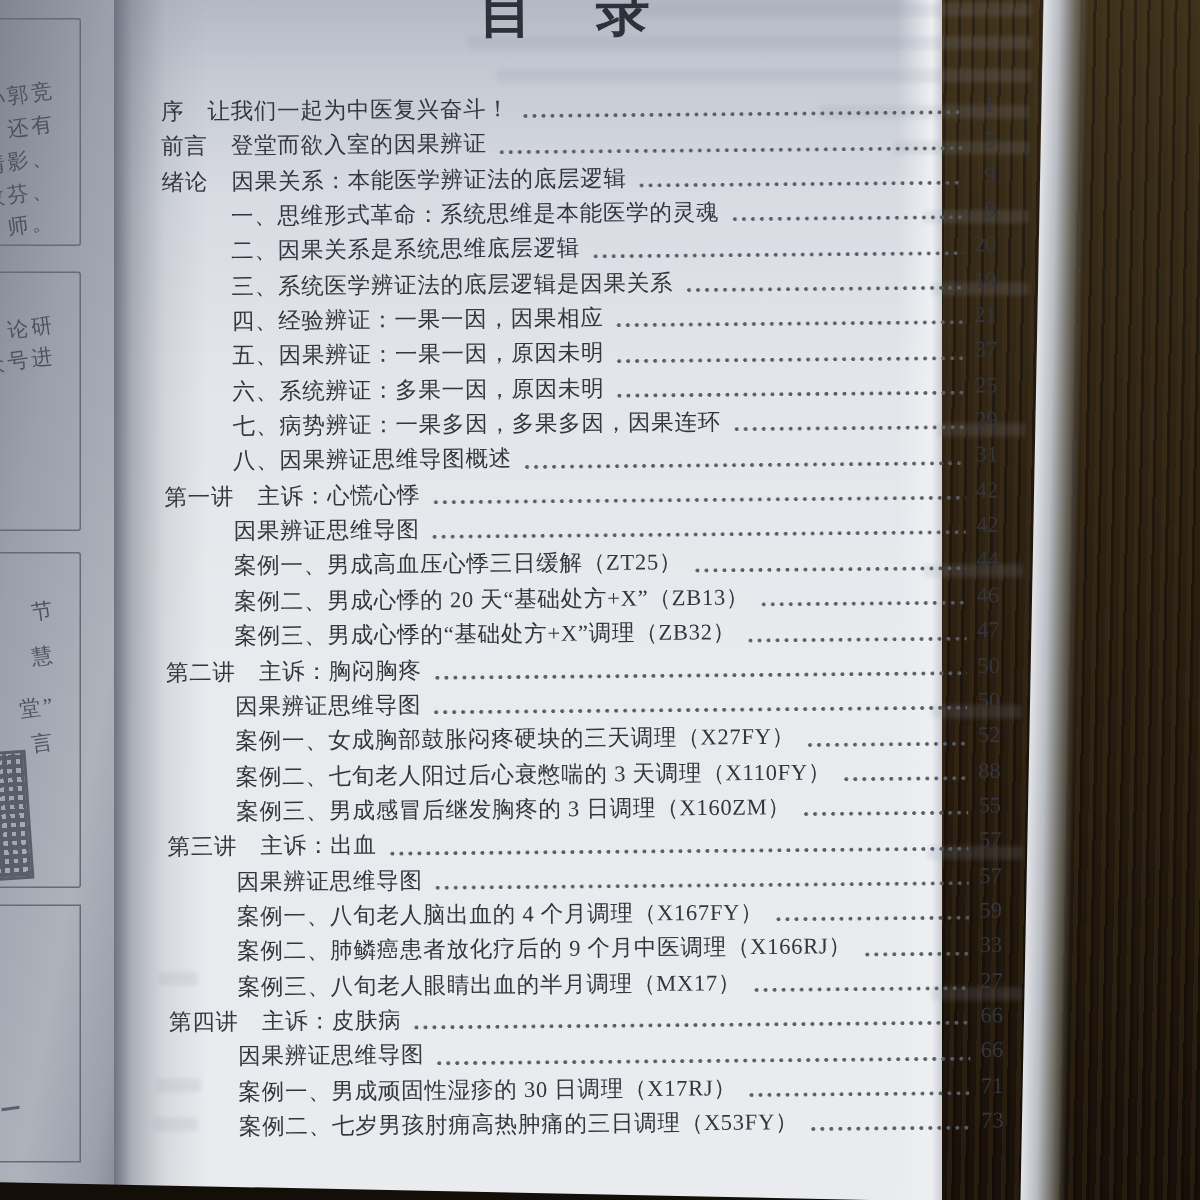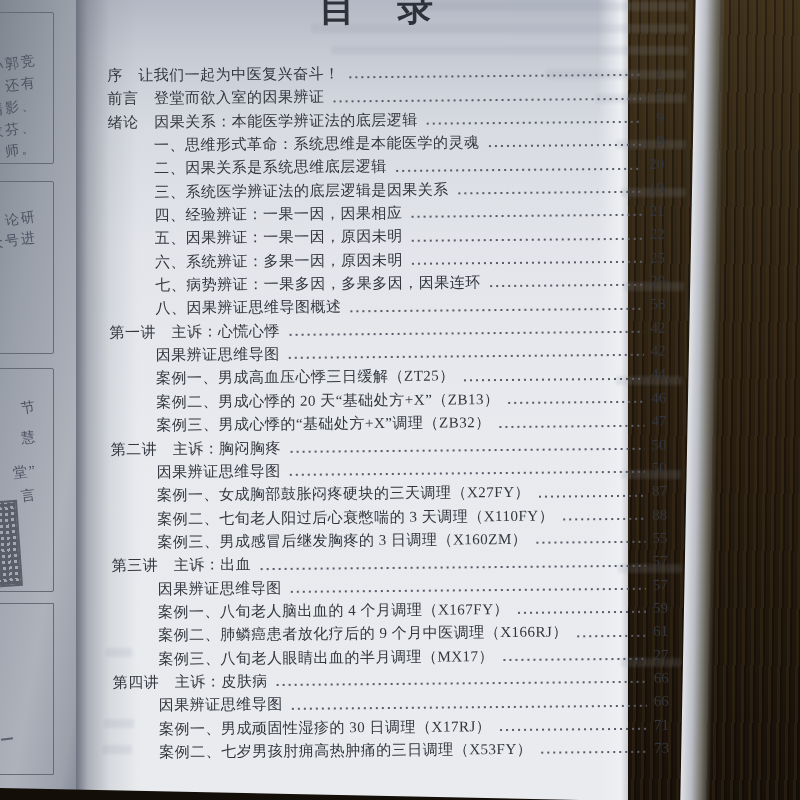--- a/index.html
+++ b/index.html
@@ -157,36 +157,36 @@
           <span class="num">19</span>
         </div>
         <div class="row lvl1">
           <span class="lbl">四、经验辨证：一果一因，因果相应</span>
           <span class="leader"></span>
           <span class="num">21</span>
         </div>
         <div class="row lvl1">
           <span class="lbl">五、因果辨证：一果一因，原因未明</span>
           <span class="leader"></span>
-          <span class="num">22</span>
+          <span class="num">37</span>
         </div>
         <div class="row lvl1">
           <span class="lbl">六、系统辨证：多果一因，原因未明</span>
           <span class="leader"></span>
           <span class="num">25</span>
         </div>
         <div class="row lvl1">
           <span class="lbl">七、病势辨证：一果多因，多果多因，因果连环</span>
           <span class="leader"></span>
           <span class="num">29</span>
         </div>
         <div class="row lvl1">
           <span class="lbl">八、因果辨证思维导图概述</span>
           <span class="leader"></span>
-          <span class="num">58</span>
+          <span class="num">31</span>
         </div>
         <div class="row">
           <span class="lbl">第一讲　主诉：心慌心悸</span>
           <span class="leader"></span>
           <span class="num">42</span>
         </div>
         <div class="row lvl1">
           <span class="lbl">因果辨证思维导图</span>
           <span class="leader"></span>
           <span class="num">42</span>
@@ -212,21 +212,21 @@
           <span class="num">50</span>
         </div>
         <div class="row lvl1">
           <span class="lbl">因果辨证思维导图</span>
           <span class="leader"></span>
           <span class="num">50</span>
         </div>
         <div class="row lvl1">
           <span class="lbl">案例一、女成胸部鼓胀闷疼硬块的三天调理（X27FY）</span>
           <span class="leader"></span>
-          <span class="num">87</span>
+          <span class="num">52</span>
         </div>
         <div class="row lvl1">
           <span class="lbl">案例二、七旬老人阳过后心衰憋喘的 3 天调理（X110FY）</span>
           <span class="leader"></span>
           <span class="num">88</span>
         </div>
         <div class="row lvl1">
           <span class="lbl">案例三、男成感冒后继发胸疼的 3 日调理（X160ZM）</span>
           <span class="leader"></span>
           <span class="num">55</span>
@@ -242,21 +242,21 @@
           <span class="num">57</span>
         </div>
         <div class="row lvl1">
           <span class="lbl">案例一、八旬老人脑出血的 4 个月调理（X167FY）</span>
           <span class="leader"></span>
           <span class="num">59</span>
         </div>
         <div class="row lvl1">
           <span class="lbl">案例二、肺鳞癌患者放化疗后的 9 个月中医调理（X166RJ）</span>
           <span class="leader"></span>
-          <span class="num">61</span>
+          <span class="num">33</span>
         </div>
         <div class="row lvl1">
           <span class="lbl">案例三、八旬老人眼睛出血的半月调理（MX17）</span>
           <span class="leader"></span>
           <span class="num">27</span>
         </div>
         <div class="row">
           <span class="lbl">第四讲　主诉：皮肤病</span>
           <span class="leader"></span>
           <span class="num">66</span>

